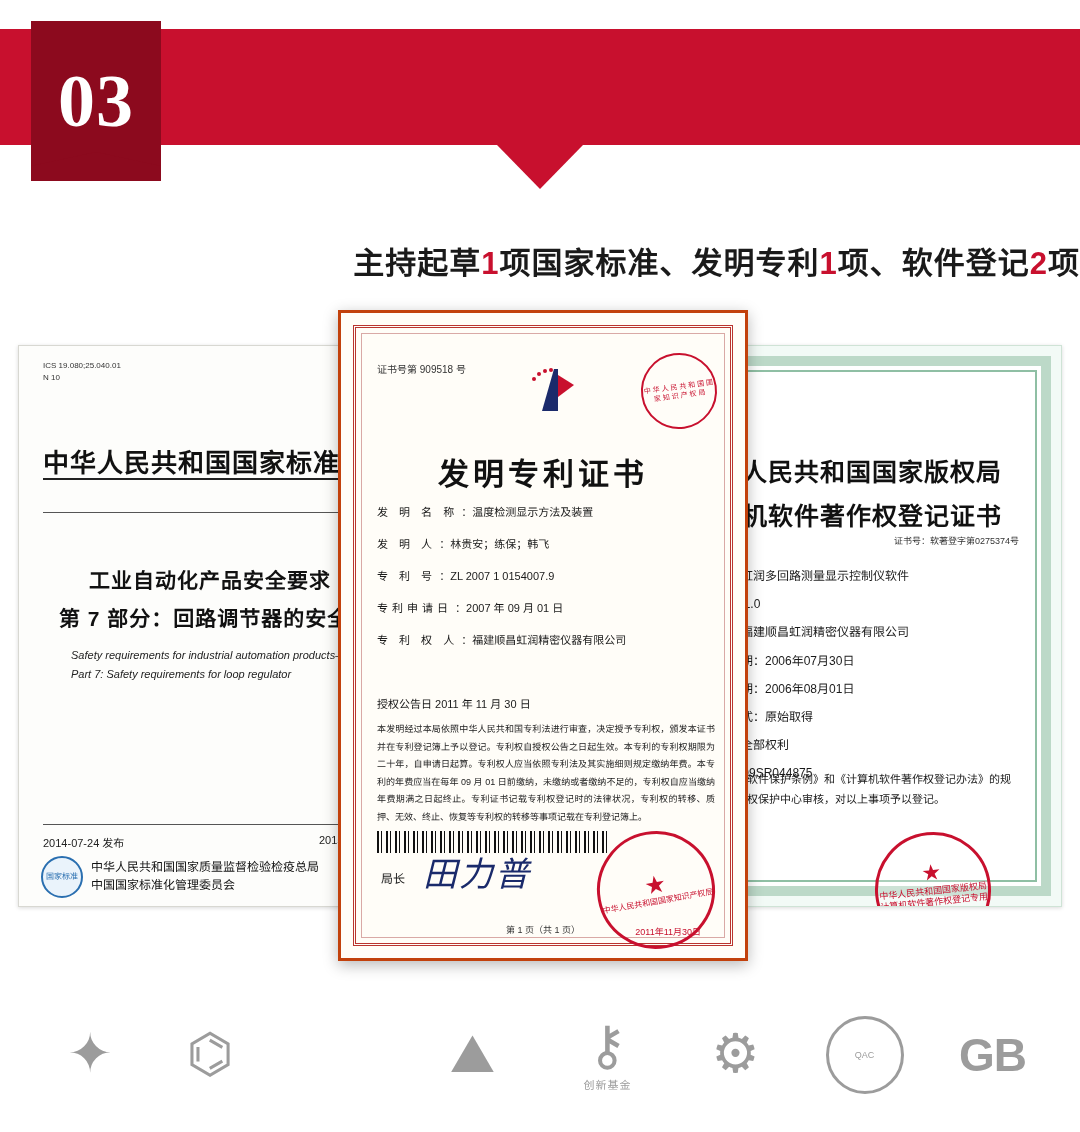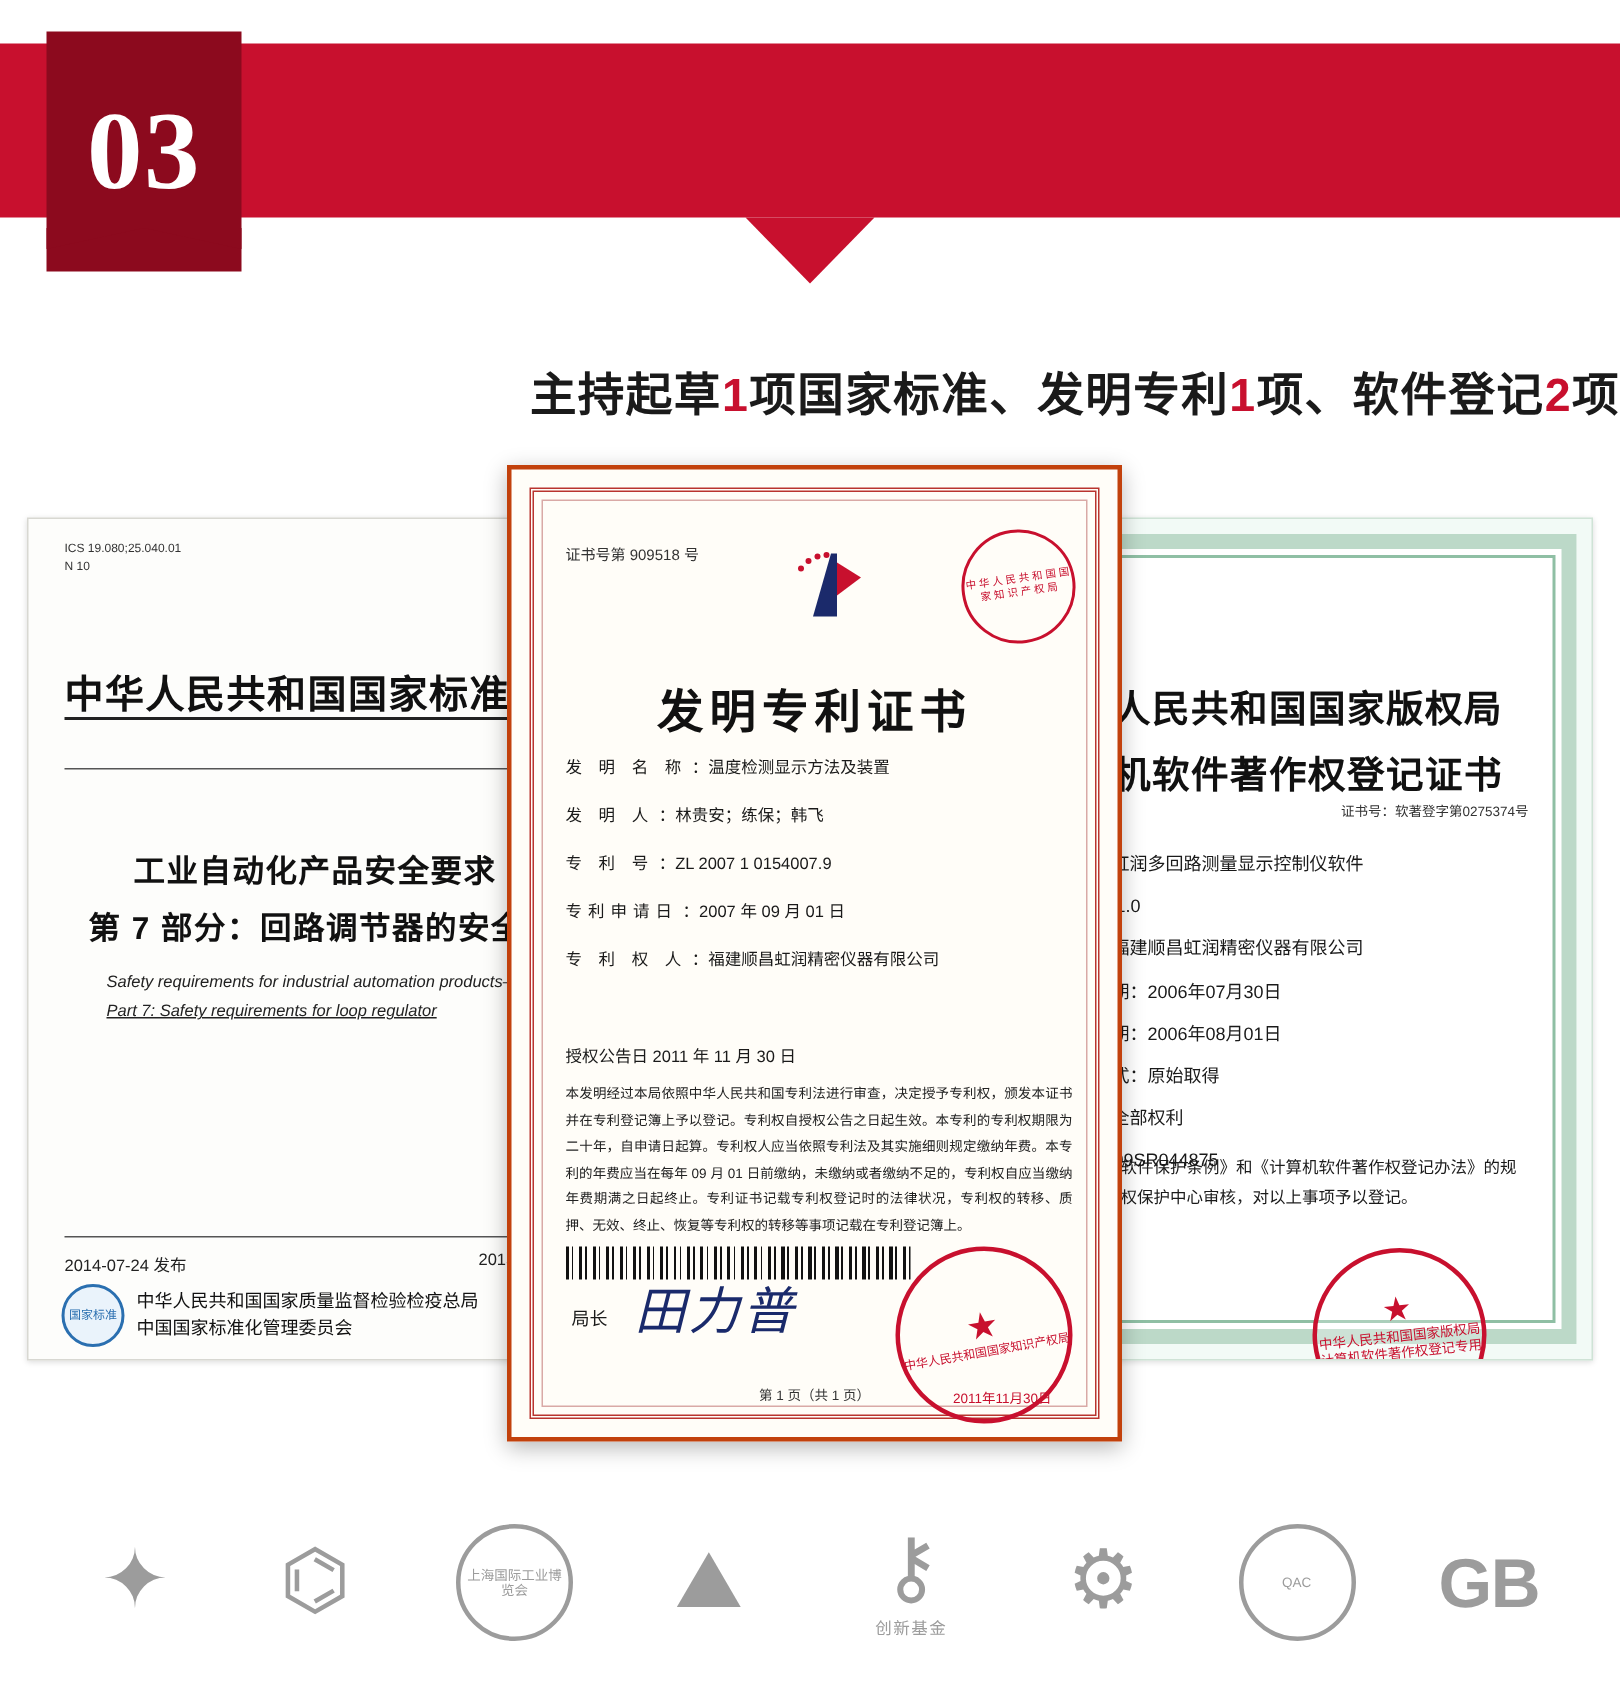--- a/index.html
+++ b/index.html
@@ -97,21 +97,21 @@
   .gb-t1{
     position:absolute;left:70px;top:218px;font-size:21px;font-weight:bold;color:#111;letter-spacing:1px;
   }
   .gb-t2{
     position:absolute;left:40px;top:256px;font-size:21px;font-weight:bold;color:#111;letter-spacing:1px;
   }
   .gb-en1{
     position:absolute;left:52px;top:303px;font-size:11px;color:#222;font-style:italic;
   }
   .gb-en2{
-    position:absolute;left:52px;top:322px;font-size:11px;color:#222;font-style:italic;text-decoration:underline;
+    position:absolute;left:52px;top:322px;font-size:11px;color:#222;font-style:italic;
   }
   .gb-rule3{
     position:absolute;left:24px;top:478px;width:400px;height:1px;background:#555;
   }
   .gb-date{
     position:absolute;left:24px;top:488px;font-size:11px;color:#222;
   }
   .gb-date2{
     position:absolute;left:300px;top:488px;font-size:11px;color:#222;
   }
@@ -399,23 +399,20 @@
   <div class="logo" style="left:30px;width:120px;">
     <span class="glyph">✦</span>
     <span class="cap"></span>
   </div>
 
   <div class="logo" style="left:150px;width:120px;">
     <span class="glyph">⌬</span>
     <span class="cap"></span>
   </div>
 
-  <div class="logo" style="left:278px;width:130px;">
-    <span class="ring">上海国际工业博览会</span>
-  </div>
 
   <div class="logo" style="left:415px;width:115px;">
     <span class="glyph">⛰</span>
     <span class="cap"></span>
   </div>
 
   <div class="logo" style="left:545px;width:125px;">
     <span class="glyph">⚷</span>
     <span class="cap">创新基金</span>
   </div>

